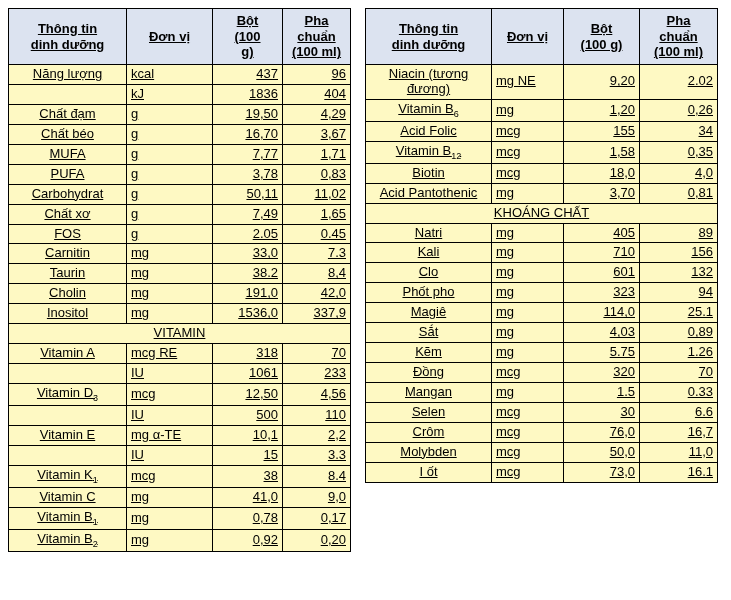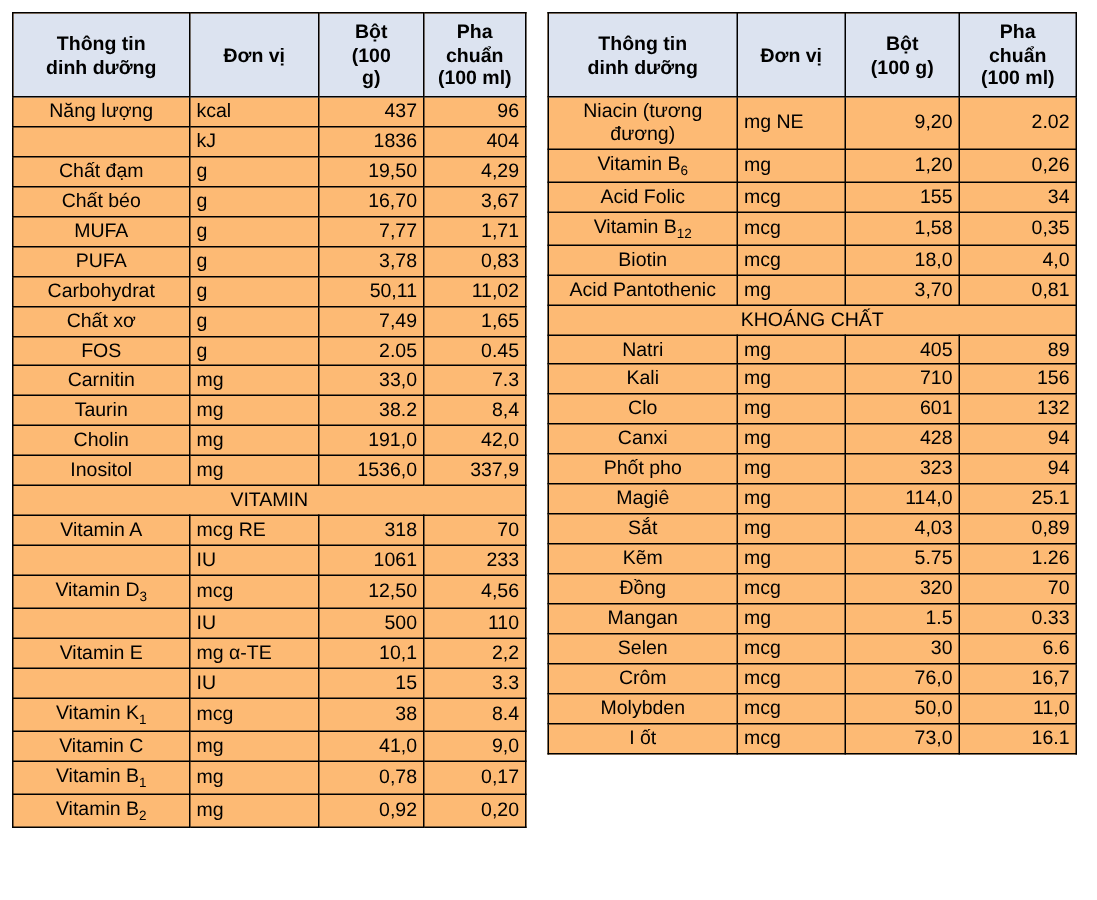--- a/index.html
+++ b/index.html
@@ -24,21 +24,22 @@
   }
   .tables {
     display: flex;
     flex-direction: row;
     align-items: flex-start;
     gap: 14px;
   }
   table.nutri {
     border-collapse: collapse;
     table-layout: fixed;
-    background: #fdba74;
+    background: #fef9c3;
+    text-decoration: underline;
   }
   table.nutri td, table.nutri th {
     border: 1px solid #000000;
     padding: 2px 4px;
     font-size: 13px;
     font-weight: normal;
     line-height: 1.15;
     vertical-align: middle;
     height: 19px;
     box-sizing: border-box;
@@ -333,26 +334,20 @@
             <td class="num">710</td>
             <td class="num">156</td>
           </tr>
           <tr>
             <td class="name">Clo</td>
             <td class="unit">mg</td>
             <td class="num">601</td>
             <td class="num">132</td>
           </tr>
           <tr>
-            <td class="name">Canxi</td>
-            <td class="unit">mg</td>
-            <td class="num">428</td>
-            <td class="num">94</td>
-          </tr>
-          <tr>
             <td class="name">Phốt pho</td>
             <td class="unit">mg</td>
             <td class="num">323</td>
             <td class="num">94</td>
           </tr>
           <tr>
             <td class="name">Magiê</td>
             <td class="unit">mg</td>
             <td class="num">114,0</td>
             <td class="num">25.1</td>

